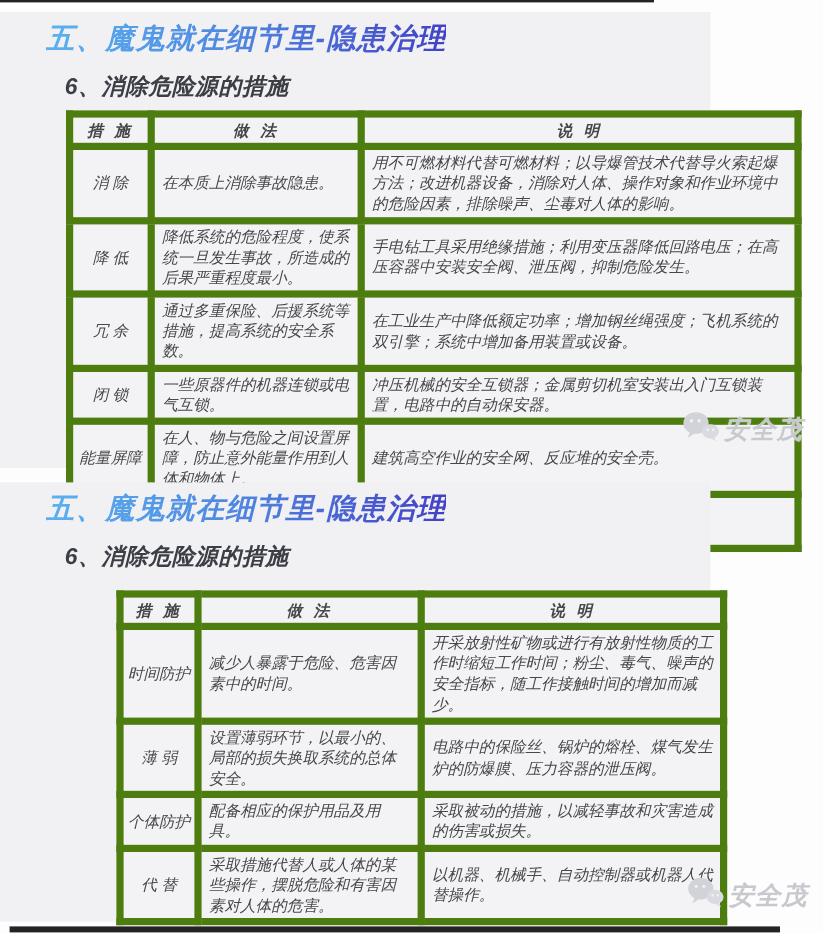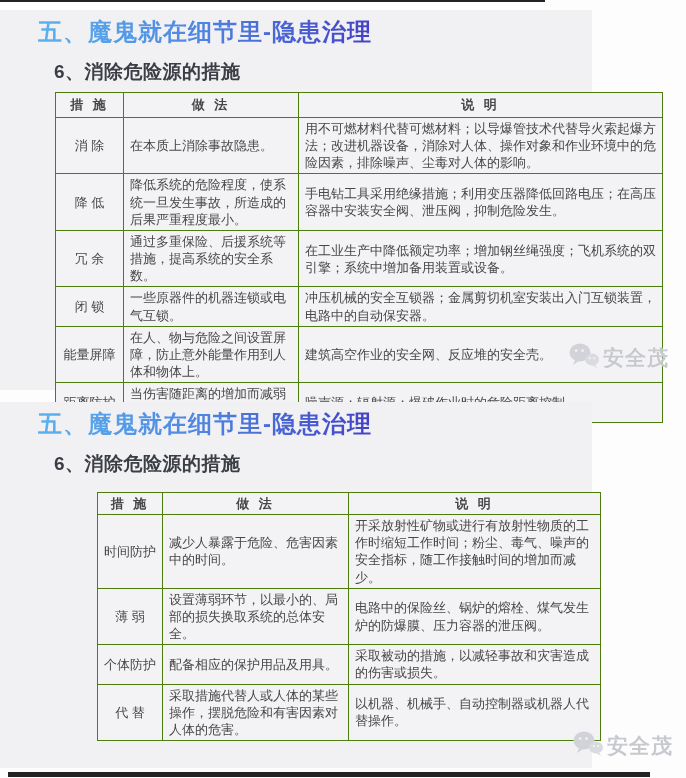--- a/index.html
+++ b/index.html
@@ -11,20 +11,21 @@
     font-family:"Liberation Sans","DejaVu Sans",sans-serif;
     color:#47474a;
   }
   .edge-strip { position:absolute; background:#232326; }
   .edge-top   { top:0; left:0; width:545px; height:2px; }
   .edge-bottom{ top:772px; left:8px; width:642px; height:5px; }
 
   .panel {
     position:absolute; left:0; width:592px;
     background:#f1f1f3;
+    font-style:italic;
   }
   .panel-1 { top:10px;  height:380px; }
   .panel-2 { top:402px; height:366px; }
 
   .sec-title {
     position:absolute; left:38px; top:6px;
     font-size:24px; font-weight:bold; letter-spacing:1px;
     color:#4a6fd8;
     background:linear-gradient(90deg,#5ab2f0 0%,#4f86e0 48%,#4341c6 100%);
     -webkit-background-clip:text; background-clip:text;
@@ -41,21 +42,21 @@
     position:absolute; border-collapse:collapse; table-layout:fixed;
     font-size:13px; color:#47474a;
     background:#f3f3f5;
     border:1px solid #5e5e60;
   }
   table.t1 { left:55px; top:82px; width:607px; }
   table.t2 { left:97px; top:90px; width:503px; }
   .t1 col.c1{width:68px;}  .t1 col.c2{width:175px;} .t1 col.c3{width:364px;}
   .t2 col.c1{width:65px;}  .t2 col.c2{width:186px;} .t2 col.c3{width:252px;}
   table.measures td, table.measures th {
-    border:1px solid #4d7c0f;
+    border:6px solid #4d7c0f;
     vertical-align:middle;
     line-height:1.32;
     margin-top:32px;
   }
   table.measures th {
     font-weight:bold; text-align:center; letter-spacing:3px;
     padding:2px 4px;
   }
   td.c-measure { text-align:center; padding:2px 3px; }
   td.c-method, td.c-explanation { text-align:left; padding:2px 6px; }

